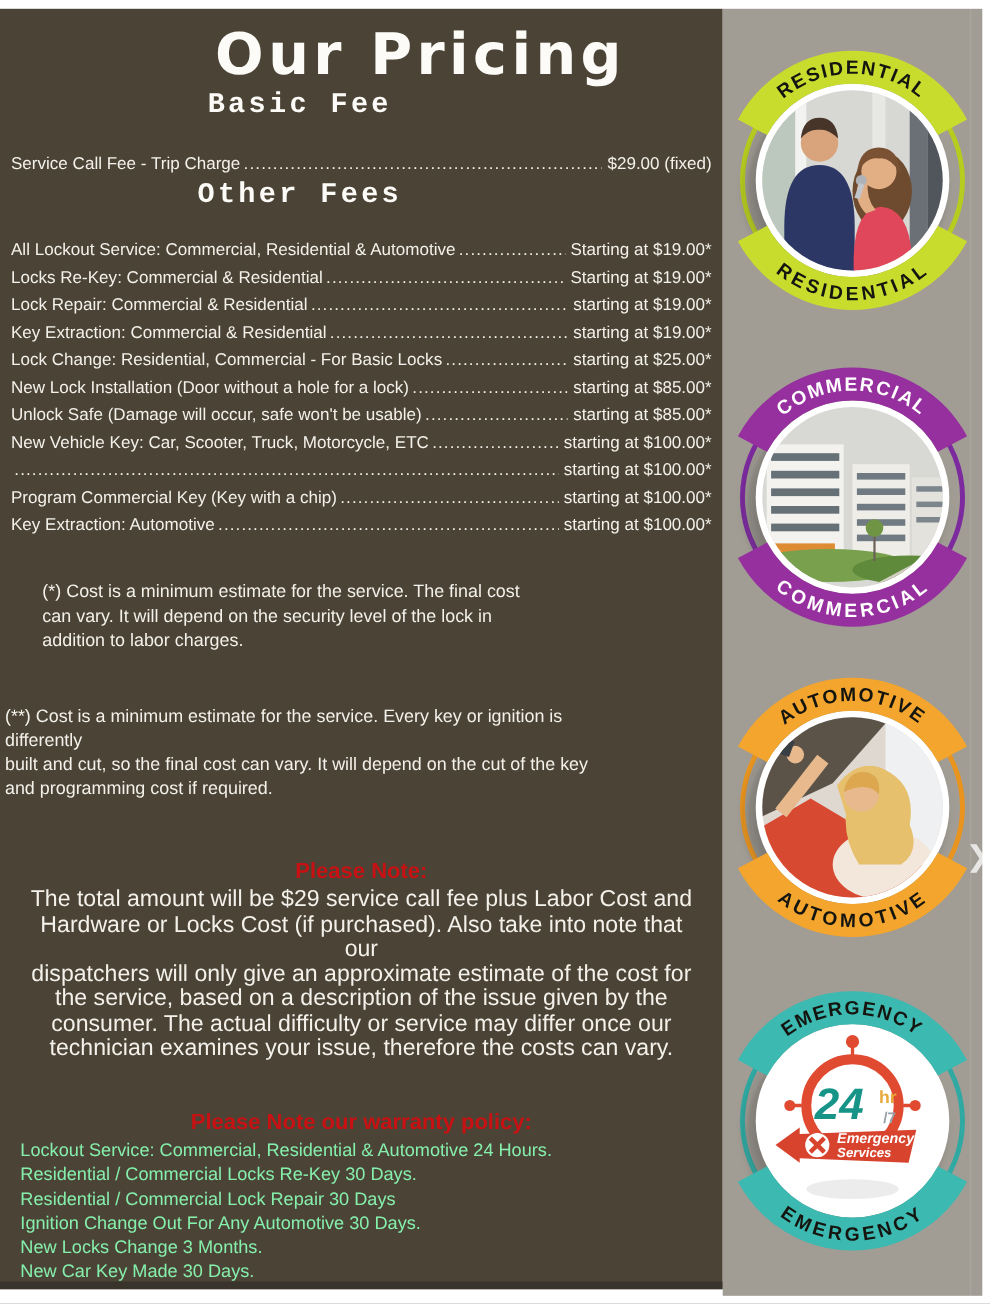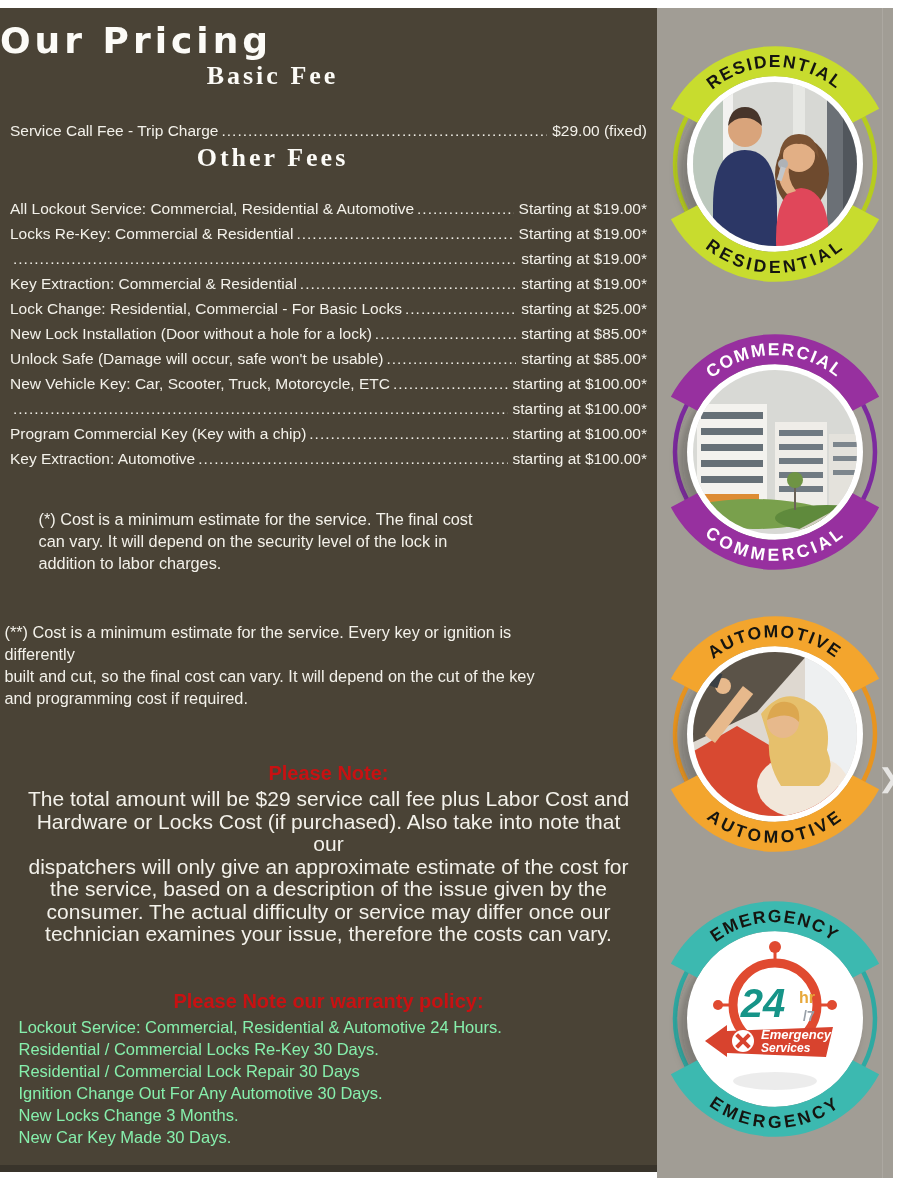--- a/index.html
+++ b/index.html
@@ -4,22 +4,22 @@
 <style>
   html,body{margin:0;padding:0;background:#ffffff;}
   .page{position:relative;width:900px;height:1185px;background:#ffffff;overflow:hidden;
         font-family:"Liberation Sans",sans-serif;}
   .left-panel{position:absolute;left:0;top:8px;width:657px;height:1164px;
               background:#4a4336;color:#f3f1ea;border-bottom:7px solid #39342b;box-sizing:border-box;}
   .right-panel{position:absolute;left:657px;top:8px;width:236px;height:1170px;background:#a19d95;}
   .right-panel .inner-line{position:absolute;right:10px;top:0;width:1px;height:100%;background:rgba(255,255,255,0.12);}
 
   h1.title{margin:0;padding:12px 88px 0 0;font-family:"DejaVu Sans",sans-serif;
-           font-weight:bold;font-size:36px;letter-spacing:4px;text-align:left;color:#fcfbf7;}
-  h2.subhead{margin:0;padding:0 112px 0 0;font-family:Liberation Serif, serif;
+           font-weight:bold;font-size:52px;letter-spacing:4px;text-align:right;color:#fcfbf7;}
+  h2.subhead{margin:0;padding:0 112px 0 0;font-family:Liberation Mono, monospace;
              font-weight:bold;font-size:26px;letter-spacing:3px;text-align:center;color:#fcfbf7;}
   .h2-basic{margin-top:40px;}
   .h2-other{margin-top:18px;}
 
   .fee-row{display:flex;align-items:baseline;padding:0 10px;font-size:15.5px;line-height:25px;white-space:nowrap;}
   .fee-row .fee-label{flex:0 0 auto;}
   .fee-row .fee-dots{flex:1 1 auto;overflow:hidden;padding:0 3px;}
   .fee-row .fee-dots::after{content:"......................................................................................................................................";letter-spacing:1px;}
   .fee-row .fee-price{flex:0 0 auto;margin-left:5px;}
   .basic-row{margin-top:27px;}
@@ -67,20 +67,21 @@
           <span class="fee-label">All Lockout Service: Commercial, Residential &amp; Automotive</span>
           <span class="fee-dots"></span>
           <span class="fee-price">Starting at $19.00*</span>
         </div>
         <div class="fee-row">
           <span class="fee-label">Locks Re-Key: Commercial &amp; Residential</span>
           <span class="fee-dots"></span>
           <span class="fee-price">Starting at $19.00*</span>
         </div>
         <div class="fee-row">
+          <span class="fee-label">Lock Repair: Commercial &amp; Residential</span>
           <span class="fee-dots"></span>
           <span class="fee-price">starting at $19.00*</span>
         </div>
         <div class="fee-row">
           <span class="fee-label">Key Extraction: Commercial &amp; Residential</span>
           <span class="fee-dots"></span>
           <span class="fee-price">starting at $19.00*</span>
         </div>
         <div class="fee-row">
           <span class="fee-label">Lock Change: Residential, Commercial - For Basic Locks</span>

